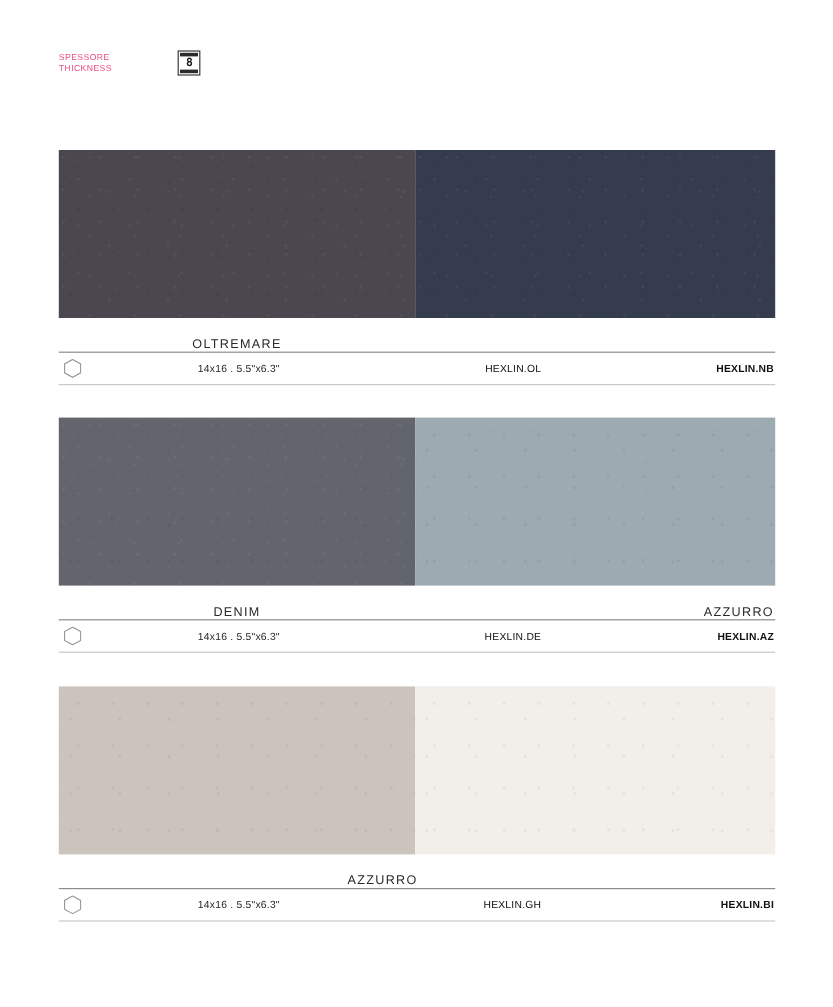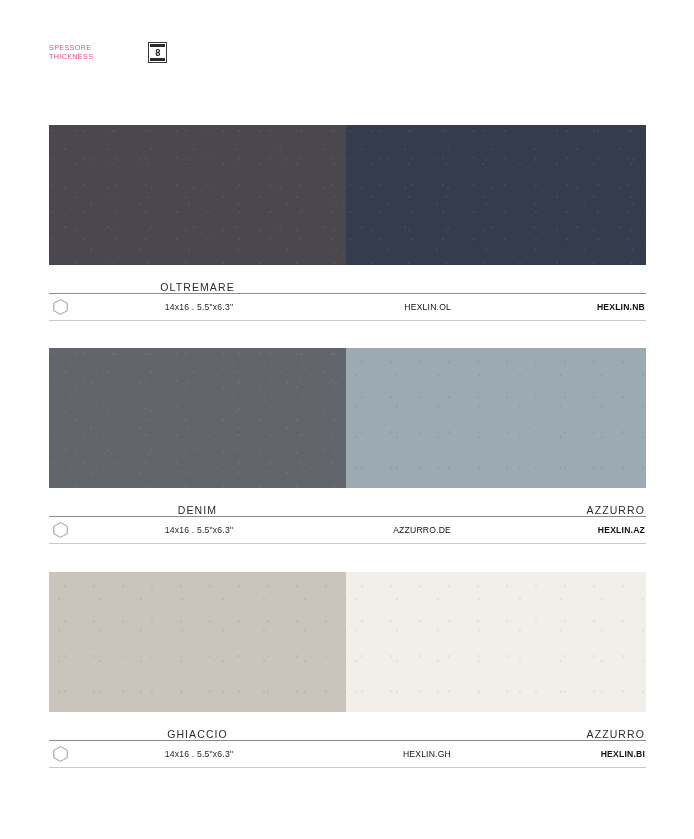--- a/index.html
+++ b/index.html
@@ -220,37 +220,36 @@
       <div class="name-cell name-b">AZZURRO</div>
     </div>
     <div class="rule-top"></div>
     <div class="info">
       <div class="hex-cell">
         <svg width="15" height="16" viewBox="0 0 15 16" aria-hidden="true">
           <polygon points="7.5,0.6 14.2,4.3 14.2,11.7 7.5,15.4 0.8,11.7 0.8,4.3" fill="none" stroke="#9a9a9a" stroke-width="1"></polygon>
         </svg>
       </div>
       <div class="size-cell">14x16 . 5.5"x6.3"</div>
-      <div class="code-a">AZZURRO.DE</div>
+      <div class="code-a">HEXLIN.DE</div>
       <div class="code-b">HEXLIN.AZ</div>
     </div>
     <div class="rule-bottom"></div>
   </div>
 
   <div class="row row-2">
     <div class="swatches">
       <div class="swatch swatch-a" id="sw2a" style="background-color: rgb(203, 196, 188);">
           <div class="grain"></div>
         </div>
       <div class="swatch swatch-b" id="sw2b" style="background-color: rgb(242, 239, 235);">
           <div class="grain"></div>
         </div>
     </div>
     <div class="names">
-      <div class="name-cell name-a">GHIACCIO</div>
       <div class="name-cell name-b">AZZURRO</div>
     </div>
     <div class="rule-top"></div>
     <div class="info">
       <div class="hex-cell">
         <svg width="15" height="16" viewBox="0 0 15 16" aria-hidden="true">
           <polygon points="7.5,0.6 14.2,4.3 14.2,11.7 7.5,15.4 0.8,11.7 0.8,4.3" fill="none" stroke="#9a9a9a" stroke-width="1"></polygon>
         </svg>
       </div>
       <div class="size-cell">14x16 . 5.5"x6.3"</div>

